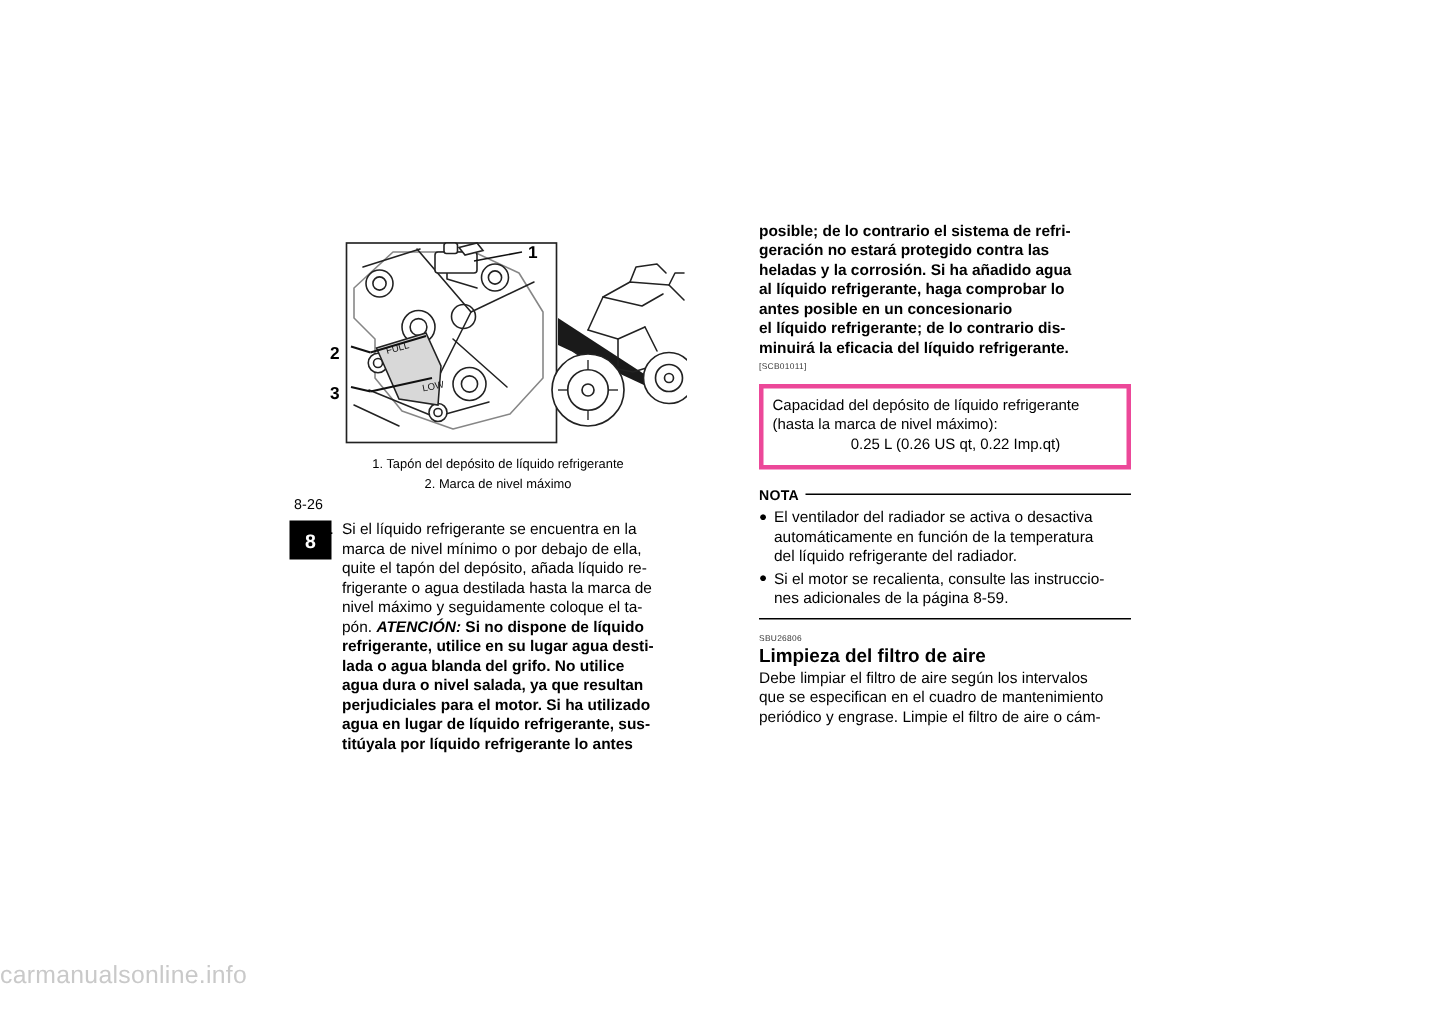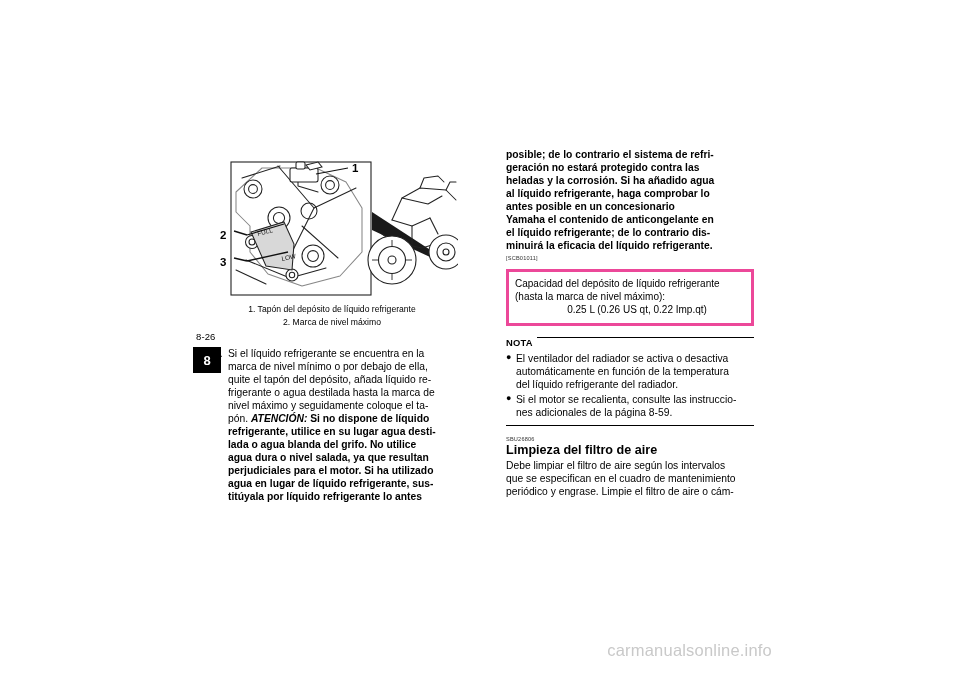--- a/index.html
+++ b/index.html
@@ -135,20 +135,21 @@
     padding: 5px 6px 6px 6px;
     font-size: 10.0px;
     line-height: 13.2px;
   }
   .capacity-box .indent { padding-left: 14px; text-align: center; }
 
   
   .nota-wrap { margin-top: 11px; }
   .nota-head {
     display: flex;
+    align-items: center;
     gap: 4px;
   }
   .nota-head .label {
     font-size: 9.4px;
     font-weight: bold;
     letter-spacing: 0.2px;
   }
   .nota-head .rule {
     flex: 1;
     height: 1px;
@@ -193,21 +194,21 @@
     font-size: 10.3px;
     line-height: 13.0px;
   }
 
   
   .watermark {
     position: absolute;
     left: 0;
     top: 641px;
     width: 772px;
-    text-align: right;
+    text-align: left;
     font-size: 16.5px;
     color: #c9c9c9;
     letter-spacing: 0.2px;
   }
 </style>
 </head>
 <body>
 
 <div class="page">
 
@@ -325,21 +326,20 @@
   </div>
 
   <div class="col-right">
 
     <div class="warn-text">
       <span class="nj">posible; de lo contrario el sistema de refri-</span>
       <span class="nj">geración no estará protegido contra las</span>
       <span class="nj">heladas y la corrosión. Si ha añadido agua</span>
       <span class="nj">al líquido refrigerante, haga comprobar lo</span>
       <span class="nj">antes posible en un concesionario</span>
-      <span class="nj">Yamaha el contenido de anticongelante en</span>
       <span class="nj">el líquido refrigerante; de lo contrario dis-</span>
       <span class="nj">minuirá la eficacia del líquido refrigerante.</span>
     </div>
 
     <div class="code-ref">[SCB01011]</div>
 
     <div class="capacity-box">
       <div>Capacidad del depósito de líquido refrigerante</div>
       <div>(hasta la marca de nivel máximo):</div>
       <div class="indent">0.25 L (0.26 US qt, 0.22 Imp.qt)</div>

